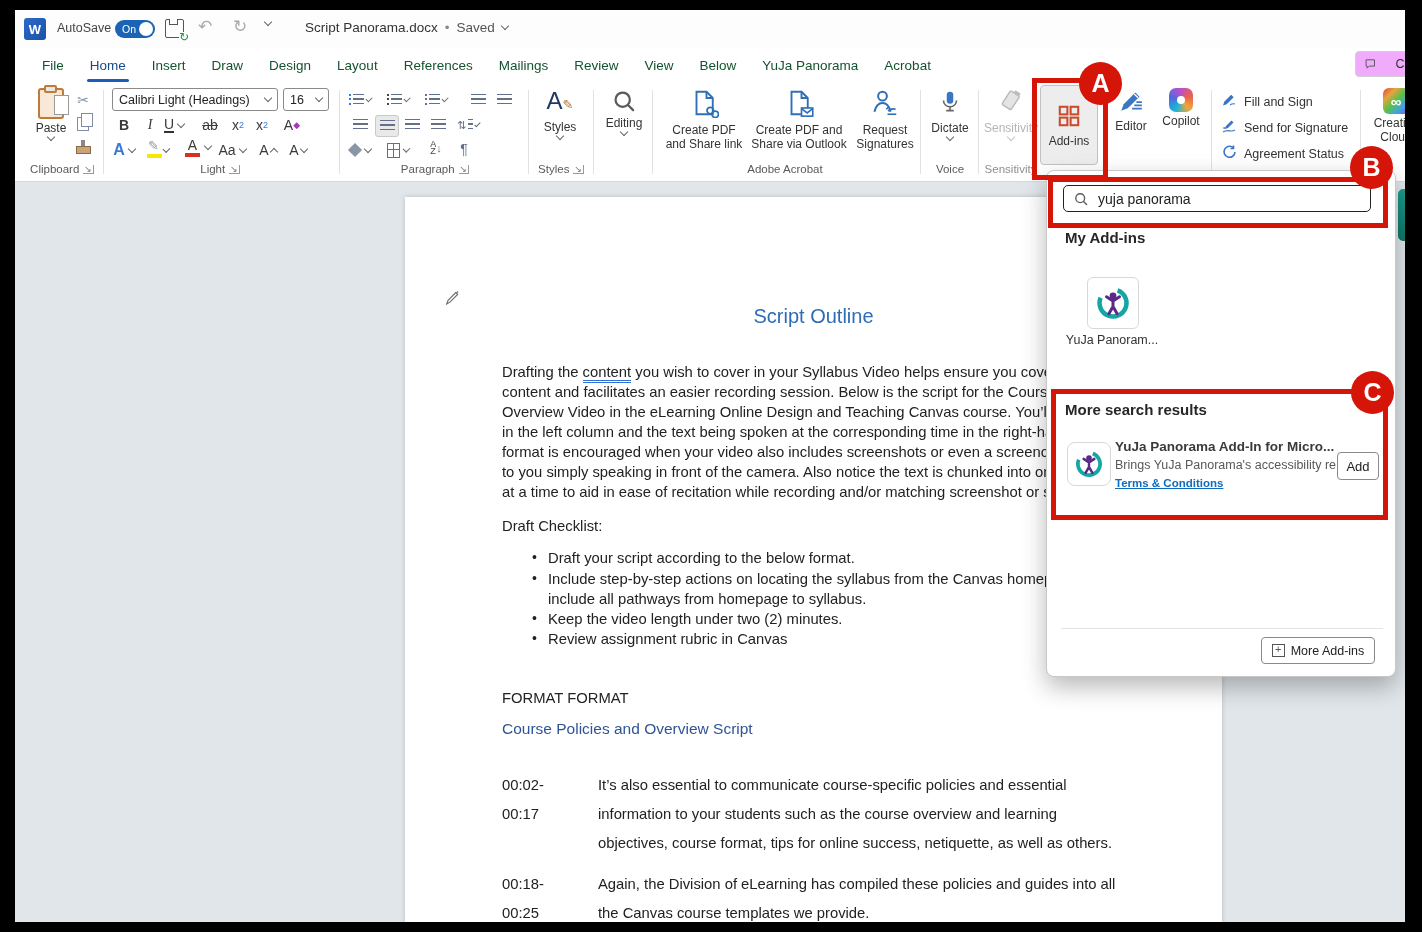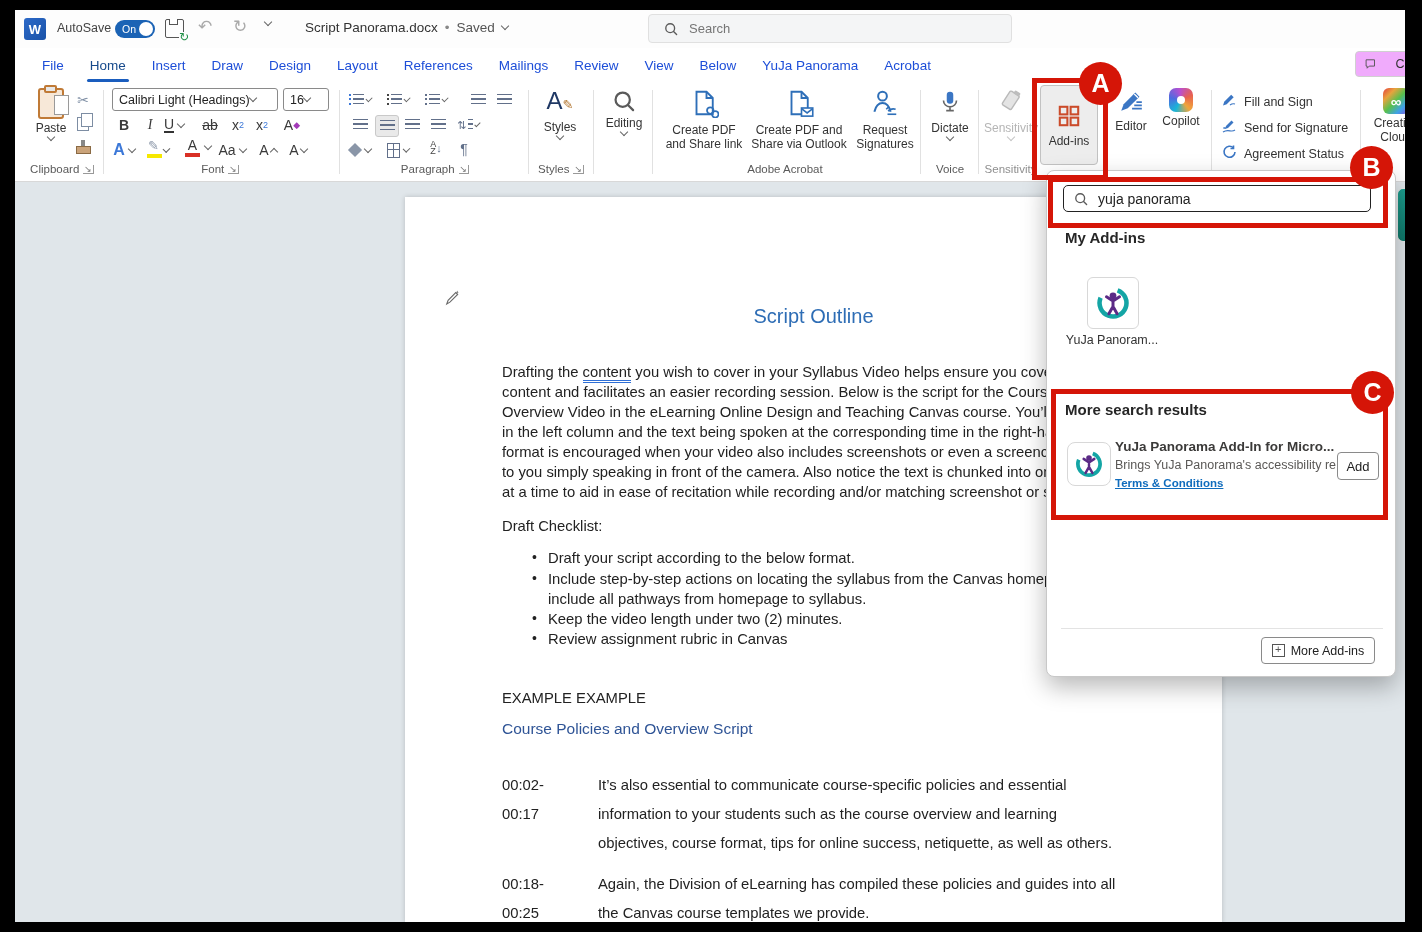--- a/index.html
+++ b/index.html
@@ -25,21 +25,21 @@
   .doc-title{position:absolute;left:290px;top:10px;font-size:13.5px;color:#333;display:flex;gap:7px;align-items:center;}
   .doc-title .dot{color:#888;} .doc-title .saved{color:#555;}
   .chev{display:inline-block;width:5px;height:5px;border-right:1.4px solid #666;border-bottom:1.4px solid #666;transform:rotate(45deg);margin-top:-3px;}
   .chev.up{transform:rotate(-135deg);margin-top:3px;}
   .search-pill{position:absolute;left:633px;top:4px;width:364px;height:29px;background:#f4f5f6;border:1px solid #e0e0e0;
                border-radius:4px;display:flex;align-items:center;padding-left:14px;box-sizing:border-box;gap:8px;}
   .search-pill input{border:none;background:transparent;outline:none;font-size:13px;color:#555;width:280px;font-family:inherit;}
 
   
   .tabrow{position:absolute;left:0;top:38px;width:100%;height:34px;background:#fff;display:flex;align-items:center;padding-left:14px;box-sizing:border-box;}
-  .tab{position:relative;font-size:13.5px;color:#1d4ed8;padding:7px 13px;cursor:default;}
+  .tab{position:relative;font-size:13.5px;color:#14532d;padding:7px 13px;cursor:default;}
   .tab.active{color:#174a8c;}
   .tab.active::after{content:"";position:absolute;left:10px;right:10px;bottom:-2px;height:3px;background:#1a5dbe;border-radius:2px;}
   .comments-btn{position:absolute;right:-18px;top:3px;width:68px;height:26px;border:1px solid #d0d0d0;border-radius:4px;
                 background:#f0abfc;display:flex;align-items:center;gap:19px;padding-left:8px;font-size:12.5px;color:#333;box-sizing:border-box;}
 
   
   .ribbon{position:absolute;left:0;top:72px;width:100%;height:100px;background:#fff;border-bottom:1px solid #d8d8d8;box-sizing:border-box;}
   .rdiv{position:absolute;top:8px;height:84px;width:1px;background:#e1e1e1;}
   .grplabel{position:absolute;top:81px;font-size:11.5px;color:#5a5a5a;display:flex;align-items:center;gap:4px;justify-content:center;}
   .launch{font-size:9px;color:#777;border:1px solid #999;border-top:none;border-left:none;padding:0 1px;line-height:8px;height:8px;}
@@ -56,21 +56,21 @@
   
   .clipico{position:relative;width:22px;height:27px;border:2px solid #c07a36;border-radius:3px;background:#f7e8d8;}
   .clipico::before{content:"";position:absolute;top:-5px;left:4px;width:9px;height:4px;border:2px solid #c07a36;border-radius:2px;background:#e8e8e8;}
   .clipico::after{content:"";position:absolute;right:-7px;top:5px;width:13px;height:18px;background:#fff;border:1.5px solid #9a9a9a;}
   .ic-copy{position:relative;width:10px;height:12px;border:1.4px solid #7d8da3;background:#fff;}
   .ic-copy::after{content:"";position:absolute;left:2.5px;top:-5px;width:10px;height:12px;border:1.4px solid #7d8da3;background:#fff;}
   .ic-paint{position:relative;width:13px;height:6px;background:#caa37a;border:1px solid #8a6a44;margin-top:8px;}
   .ic-paint::before{content:"";position:absolute;left:4px;top:-7px;width:4px;height:6px;background:#888;}
 
   .combo{position:absolute;height:23px;border:1px solid #8a8a8a;border-radius:3px;background:#fff;display:flex;align-items:center;
-         font-size:12.5px;color:#222;padding:0 6px;box-sizing:border-box;justify-content:flex-start;}
+         font-size:12.5px;color:#222;padding:0 6px;box-sizing:border-box;justify-content:space-between;}
 
   .ic-hl{position:relative;width:16px;height:12px;}
   .ic-hl::before{content:"✎";position:absolute;left:1px;top:-6px;font-size:13px;color:#8a96a8;}
   .ic-hl::after{content:"";position:absolute;left:0;bottom:-2px;width:15px;height:4px;background:#f6e800;}
   .addins-grid{width:26px;height:26px;}
   .copilot-ico{position:relative;width:24px;height:24px;border-radius:7px;
      background:conic-gradient(from 210deg,#19b5d8,#4e6bdf,#b94fd0,#e8614f,#f0a63a,#19b5d8);}
   .copilot-ico::after{content:"";position:absolute;left:8px;top:8px;width:8px;height:8px;border-radius:50%;background:#fff;}
   .cc-ico{width:26px;height:26px;border-radius:6px;color:#fff;font-weight:bold;font-size:15px;display:flex;align-items:center;justify-content:center;
      background:linear-gradient(135deg,#e43f3f 0%,#e8a33d 25%,#58c04d 50%,#3fa2e8 75%,#8b4fd8 100%);}
@@ -158,26 +158,20 @@
       </div>
     <span class="undo">↶</span>
     <span class="redo">↻</span>
     <span class="chev qat-chev"></span>
     <div class="doc-title">
       <span>Script Panorama.docx</span>
       <span class="dot">•</span>
       <span class="saved">Saved</span>
       <span class="chev"></span>
     </div>
-    <div class="search-pill">
-      <svg width="16" height="16" viewBox="0 0 20 20">
-          <use href="#mag"></use>
-        </svg>
-      <input type="text" placeholder="Search" style="">
-    </div>
   </div>
 
   <div class="tabrow">
     <span class="tab">File</span>
     <span class="tab active">Home</span>
     <span class="tab">Insert</span>
     <span class="tab">Draw</span>
     <span class="tab">Design</span>
     <span class="tab">Layout</span>
     <span class="tab">References</span>
@@ -269,21 +263,21 @@
       </div>
     <div class="smallico" style="position:absolute;left:242px;top:58px;">
         <span class="fmt">A</span>
         <span class="chev up" style="margin-left:2px"></span>
       </div>
     <div class="smallico" style="position:absolute;left:272px;top:58px;">
         <span class="fmt">A</span>
         <span class="chev" style="margin-left:2px"></span>
       </div>
     <div class="grplabel" style="left:160px;width:90px;">
-      <span>Font</span>
+      <span>Light</span>
         <span class="launch">↘</span>
     </div>
     <div class="rdiv" style="left:324px;"></div>
 
     <div class="smallico" style="position:absolute;left:334px;top:8px;">
         <span class="ico-dots"></span>
         <span class="ico-lines"></span>
         <span class="chev" style="margin-left:3px"></span>
       </div>
     <div class="smallico" style="position:absolute;left:372px;top:8px;">
@@ -499,21 +493,21 @@
       <span class="bullet-dot" style="left:127px;top:352px;">•</span>
       <div class="doc-text" style="left:143px;top:352px;">Draft your script according to the below format.</div>
       <span class="bullet-dot" style="left:127px;top:373px;">•</span>
       <div class="doc-text" style="left:143px;top:373px;">Include step-by-step actions on locating the syllabus from the Canvas homepage. B</div>
       <div class="doc-text" style="left:143px;top:393px;">include all pathways from homepage to syllabus.</div>
       <span class="bullet-dot" style="left:127px;top:413px;">•</span>
       <div class="doc-text" style="left:143px;top:413px;">Keep the video length under two (2) minutes.</div>
       <span class="bullet-dot" style="left:127px;top:433px;">•</span>
       <div class="doc-text" style="left:143px;top:433px;">Review assignment rubric in Canvas</div>
 
-      <div class="doc-text" style="left:97px;top:492px;">EXAMPLE EXAMPLE</div>
+      <div class="doc-text" style="left:97px;top:492px;">FORMAT FORMAT</div>
       <div class="h2blue" style="left:97px;top:523px;">Course Policies and Overview Script</div>
 
       <div class="script-row" style="left:97px;top:574px;">
         <span class="time">00:02-00:17</span>
         <span class="txt">It’s also essential to communicate course-specific policies and essential information to your students such as the course overview and learning objectives, course format, tips for online success, netiquette, as well as others.</span>
       </div>
       <div class="script-row" style="left:97px;top:673px;">
         <span class="time">00:18-00:25</span>
         <span class="txt">Again, the Division of eLearning has compiled these policies and guides into all the Canvas course templates we provide.</span>
       </div>

